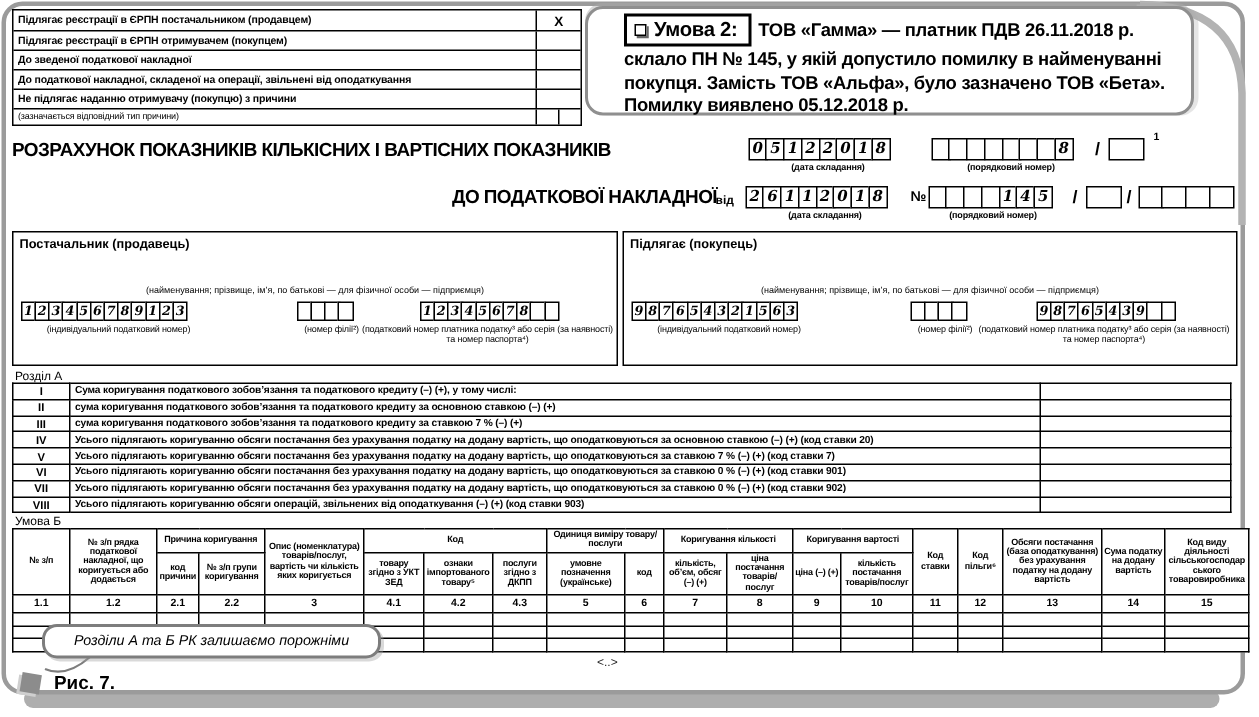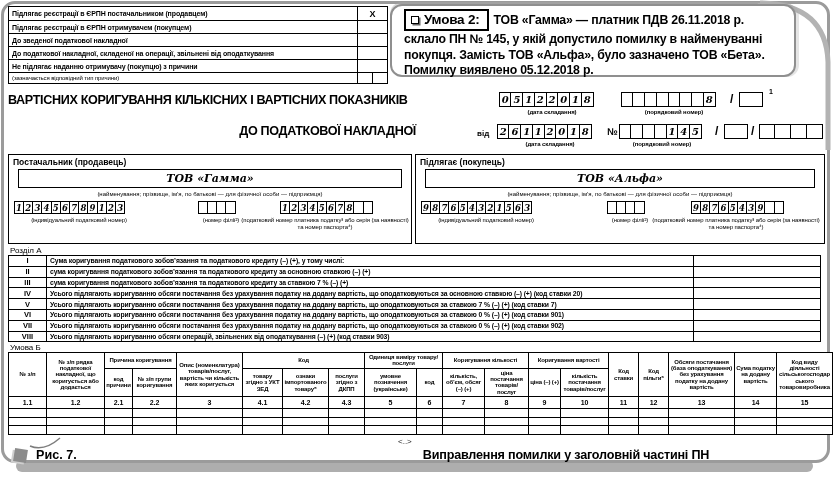--- a/index.html
+++ b/index.html
@@ -17,28 +17,28 @@
   .cbt .row{display:flex;border-top:1.2px solid #000;height:13px;align-items:stretch}
   .cbt .row:first-child{border-top:none}
   .cbt .lbl{flex:1;font-size:7px;font-weight:700;letter-spacing:-.1px;padding:0 3px;display:flex;align-items:center;white-space:nowrap;overflow:hidden}
   .cbt .val{width:30px;border-left:1.2px solid #000;display:flex;align-items:center;justify-content:center;font-size:9px;font-weight:700}
   .cbt .foot{height:11px}
   .cbt .foot .lbl{font-size:6px;font-weight:400}
   .cbt .half{width:15px}
 
   
   .umova{position:absolute;left:390px;top:4px;width:406px;height:73px;
-    border:2.5px solid #8f8f8f;border-radius:12px;padding:3px 8px 2px 12px;background:#fff;
+    border:2.5px solid #8f8f8f;border-radius:12px;padding:3px 8px 2px 24px;background:#fff;
     font-size:12.3px;font-weight:700;line-height:1.27;letter-spacing:-.2px;
     box-shadow:0 -2px 0 rgba(170,170,170,.45),3px 0 0 rgba(170,170,170,.3)}
   .ulabel{display:inline-block;border:2px solid #000;padding:0 7px 1px 5px;margin:0 5px 1px 0;font-size:13.5px;white-space:nowrap}
   .chk{display:inline-block;width:8px;height:8px;border:1.5px solid #000;box-shadow:1.5px 1.5px 0 #666;margin-right:5px}
 
   .t1{position:absolute;left:8px;top:93px;font-size:12.6px;font-weight:700;letter-spacing:-.35px;white-space:nowrap}
-  .t2{position:absolute;left:0;top:124px;width:416px;text-align:right;font-size:12.6px;font-weight:700;letter-spacing:-.35px;white-space:nowrap}
+  .t2{position:absolute;left:0;top:124px;width:478px;text-align:right;font-size:12.6px;font-weight:700;letter-spacing:-.35px;white-space:nowrap}
   .vid{position:absolute;left:477px;top:129px;font-size:8px;font-weight:700}
   .no{position:absolute;left:607px;top:126px;font-size:9.5px;font-weight:700}
   .cap{position:absolute;font-size:6px;font-weight:700;text-align:center;letter-spacing:-.1px;white-space:nowrap}
   .cells{position:absolute;display:flex}
   .cells .cell{width:13px;height:15px;border:1.3px solid #000;margin-left:-1.3px;
     display:flex;align-items:center;justify-content:center;background:#fff;
     font:italic 700 10px "DejaVu Serif",serif}
   .cells.w4 .cell{width:17px}
   .cells.small .cell{width:10.5px;height:13px;font-size:8.5px}
   .slash{position:absolute;font-size:12px;font-weight:700}
@@ -118,21 +118,21 @@
       <div class="lbl">(зазначається відповідний тип причини)</div>
       <div class="val half"></div>
       <div class="val half"></div>
     </div>
   </div>
 
   <div class="umova">
     <span class="ulabel"><span class="chk"></span><span>Умова 2:</span></span><span>ТОВ «Гамма» — платник ПДВ 26.11.2018 р. склало ПН № 145, у якій допустило помилку в найменуванні покупця. Замість ТОВ «Альфа», було зазначено ТОВ «Бета». Помилку виявлено 05.12.2018 р.</span>
   </div>
 
-  <div class="t1">ВАРТІСНИХ КОРИГУВАННЯ КІЛЬКІСНИХ І ВАРТІСНИХ ПОКАЗНИКІВ</div>
+  <div class="t1">РОЗРАХУНОК ПОКАЗНИКІВ КІЛЬКІСНИХ І ВАРТІСНИХ ПОКАЗНИКІВ</div>
   <div class="t2">ДО ПОДАТКОВОЇ НАКЛАДНОЇ</div>
   <div class="vid">від</div>
   <div class="no">№</div>
 
   <div class="cells" style="left:500px;top:92px">
       <span class="cell">0</span>
       <span class="cell">5</span>
       <span class="cell">1</span>
       <span class="cell">2</span>
       <span class="cell">2</span>
@@ -182,21 +182,20 @@
   <div class="slash" style="left:751px;top:124px">/</div>
   <div class="cells w4" style="left:760px;top:124px">
       <span class="cell"></span>
       <span class="cell"></span>
       <span class="cell"></span>
       <span class="cell"></span>
     </div>
 
   <div class="party" style="left:8px;width:404px">
     <div class="ptitle">Постачальник (продавець)</div>
-    <div class="namebox">ТОВ «Гамма»</div>
     <div class="hint">(найменування; прізвище, ім’я, по батькові — для фізичної особи — підприємця)</div>
     <div class="cells small" style="left:6px;top:46px">
         <span class="cell">1</span>
         <span class="cell">2</span>
         <span class="cell">3</span>
         <span class="cell">4</span>
         <span class="cell">5</span>
         <span class="cell">6</span>
         <span class="cell">7</span>
         <span class="cell">8</span>
@@ -223,21 +222,20 @@
         <span class="cell">7</span>
         <span class="cell">8</span>
         <span class="cell"></span>
         <span class="cell"></span>
       </div>
     <div class="cap2" style="left:232px;top:62px;width:168px">(податковий номер платника податку³ або серія (за наявності) та номер паспорта⁴)</div>
   </div>
 
   <div class="party" style="left:415px;width:410px">
     <div class="ptitle">Підлягає (покупець)</div>
-    <div class="namebox">ТОВ «Альфа»</div>
     <div class="hint">(найменування; прізвище, ім’я, по батькові — для фізичної особи — підприємця)</div>
     <div class="cells small" style="left:6px;top:46px">
         <span class="cell">9</span>
         <span class="cell">8</span>
         <span class="cell">7</span>
         <span class="cell">6</span>
         <span class="cell">5</span>
         <span class="cell">4</span>
         <span class="cell">3</span>
         <span class="cell">2</span>
@@ -452,18 +450,18 @@
           <td></td>
           <td></td>
           <td></td>
           <td></td>
           <td></td>
           <td></td>
         </tr>
   </tbody>
     </table>
 
+  <div class="callout">Розділи А та Б РК залишаємо порожніми</div>
   <div class="figicon"></div>
   <div class="figlabel">Рис. 7.</div>
   <div class="mark">&lt;..&gt;</div>
-  <div class="caption">Виправлення помилки у заголовній частині ПН</div>
 
 </div>
 
 </body></html>

